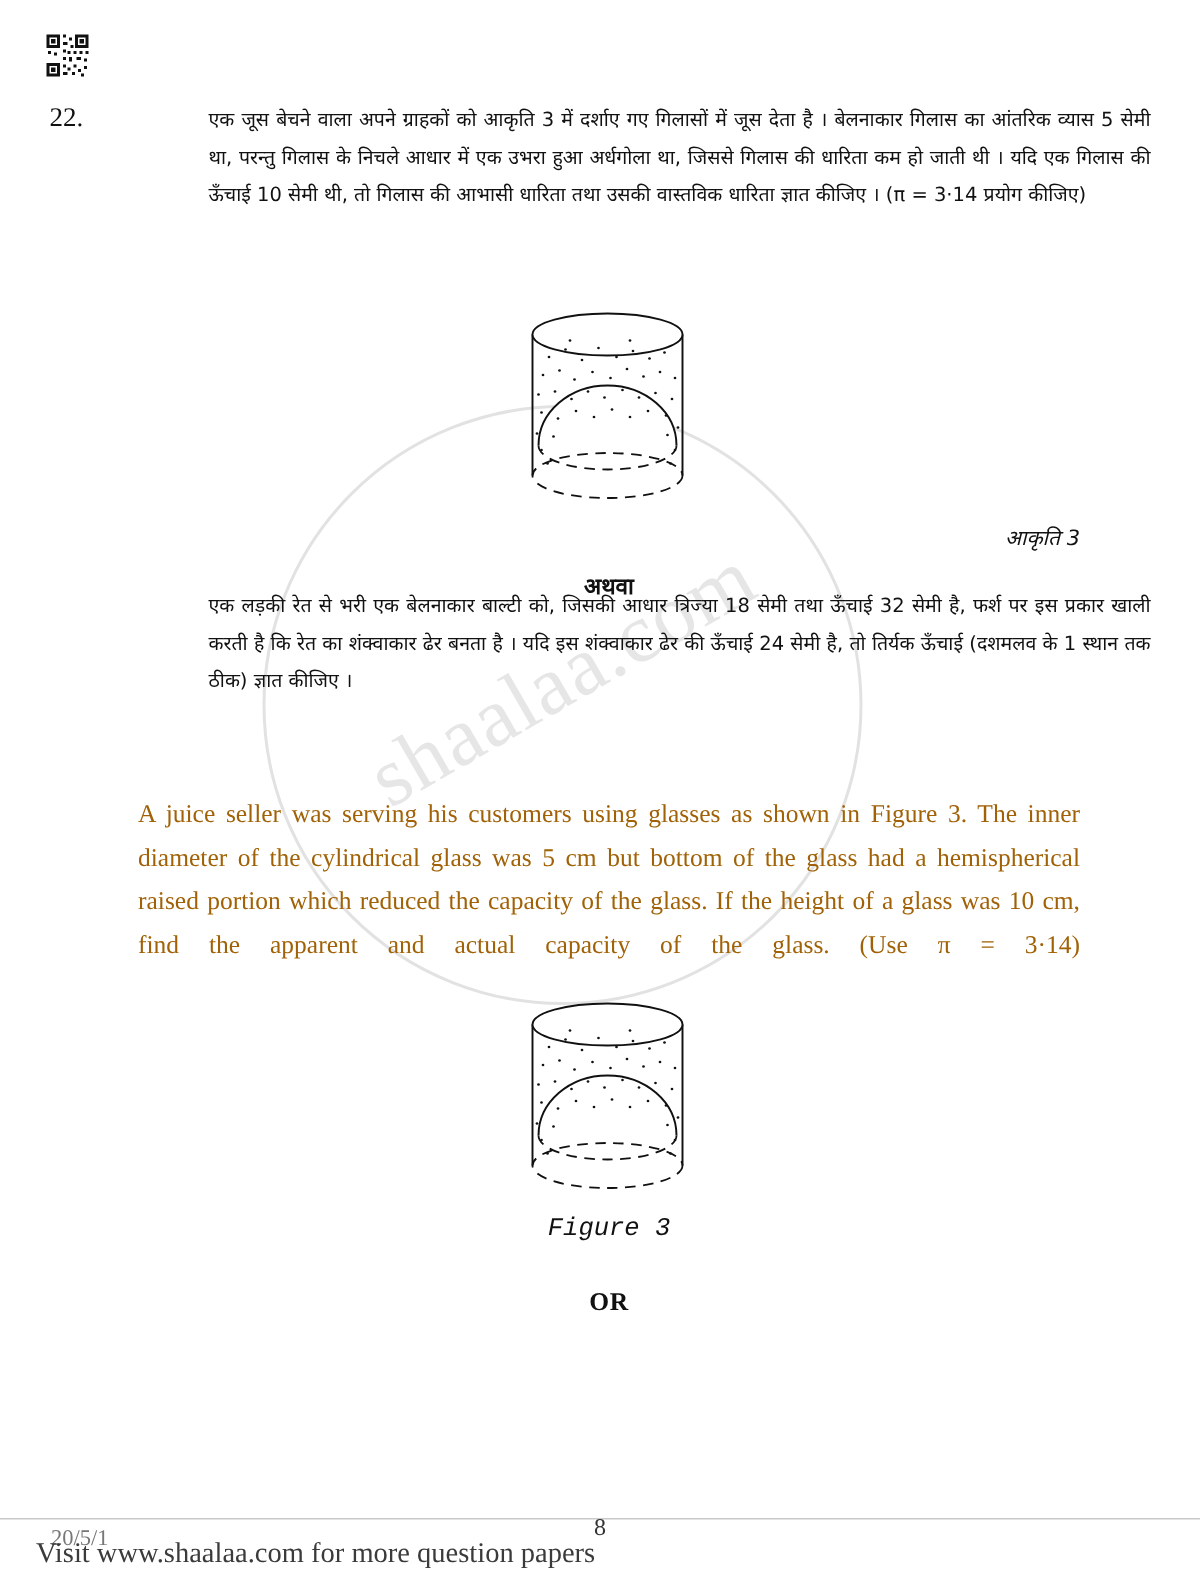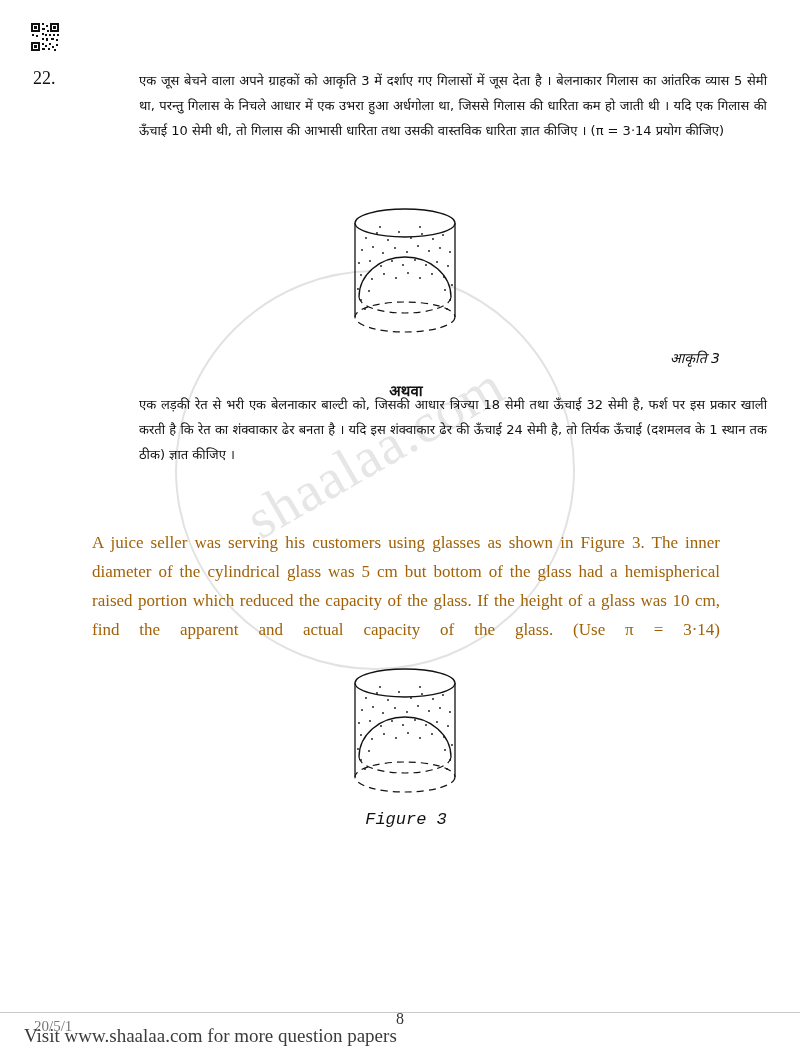--- a/index.html
+++ b/index.html
@@ -392,20 +392,21 @@
             <circle cx="125" cy="95" r="0.9"></circle>
           <circle cx="40" cy="104" r="0.9"></circle>
             <circle cx="122" cy="104" r="0.9"></circle>
           <circle cx="55" cy="22" r="0.9"></circle>
             <circle cx="95" cy="22" r="0.9"></circle>
         </g>
       </svg>
     </div>
 
     <div class="caption" id="cap-fig-en">Figure 3</div>
+    <div class="caption" id="label-or">OR</div>
 
 
     <div class="footer-rule"></div>
     <div class="page-code">20/5/1</div>
     <div class="page-number">8</div>
     <div class="visit-line">Visit www.shaalaa.com for more question papers</div>
 
   </div>
 </div>
 

